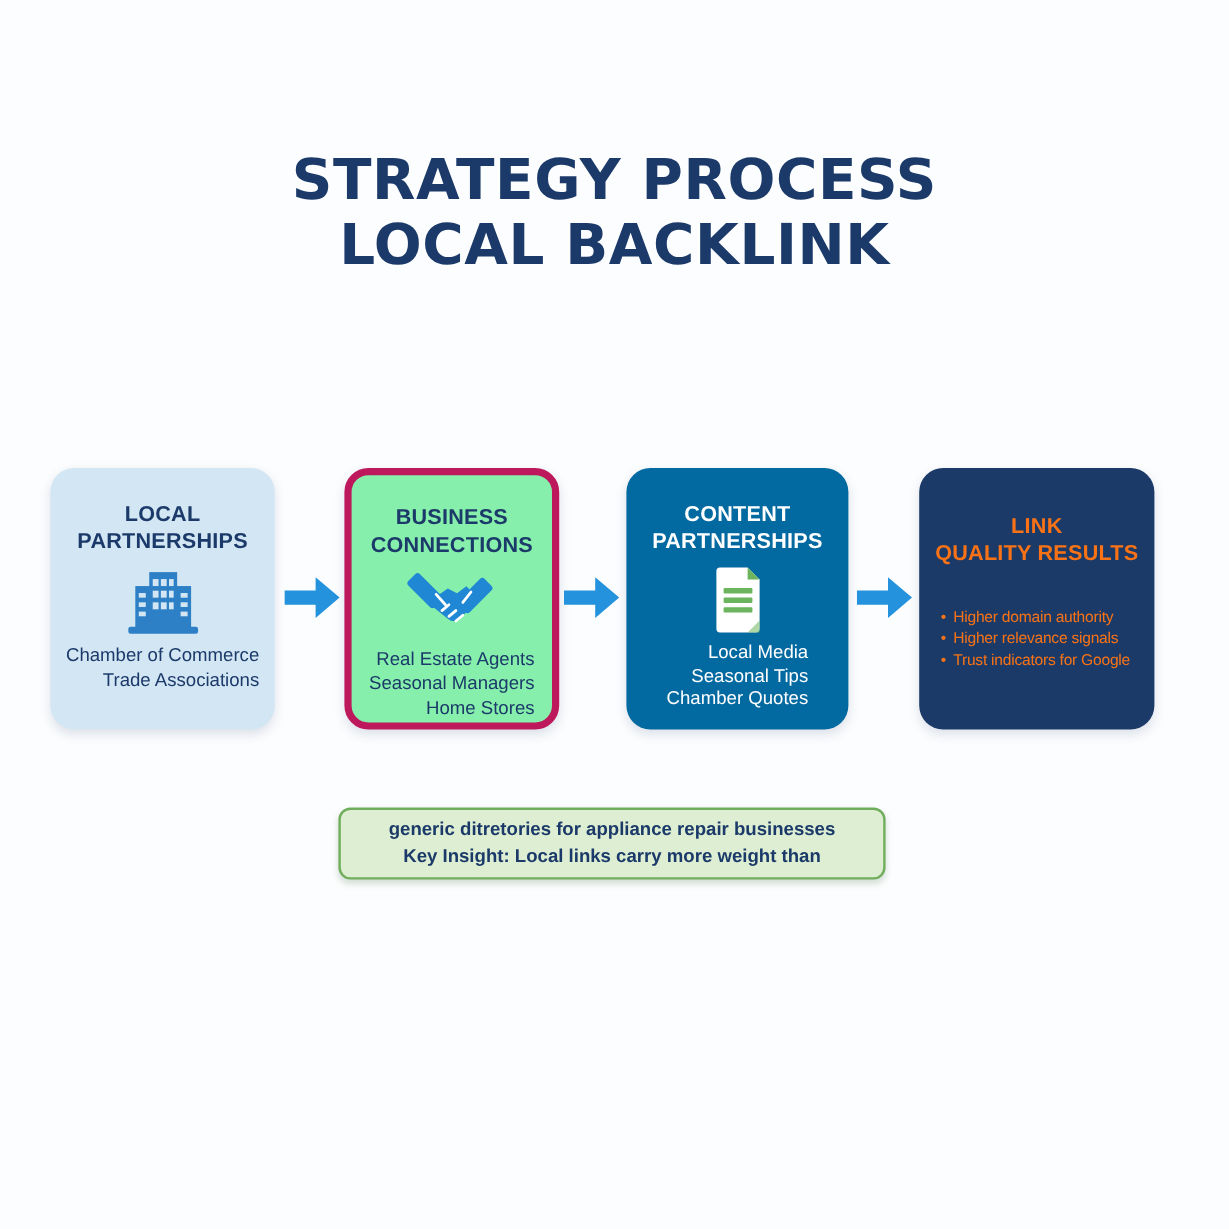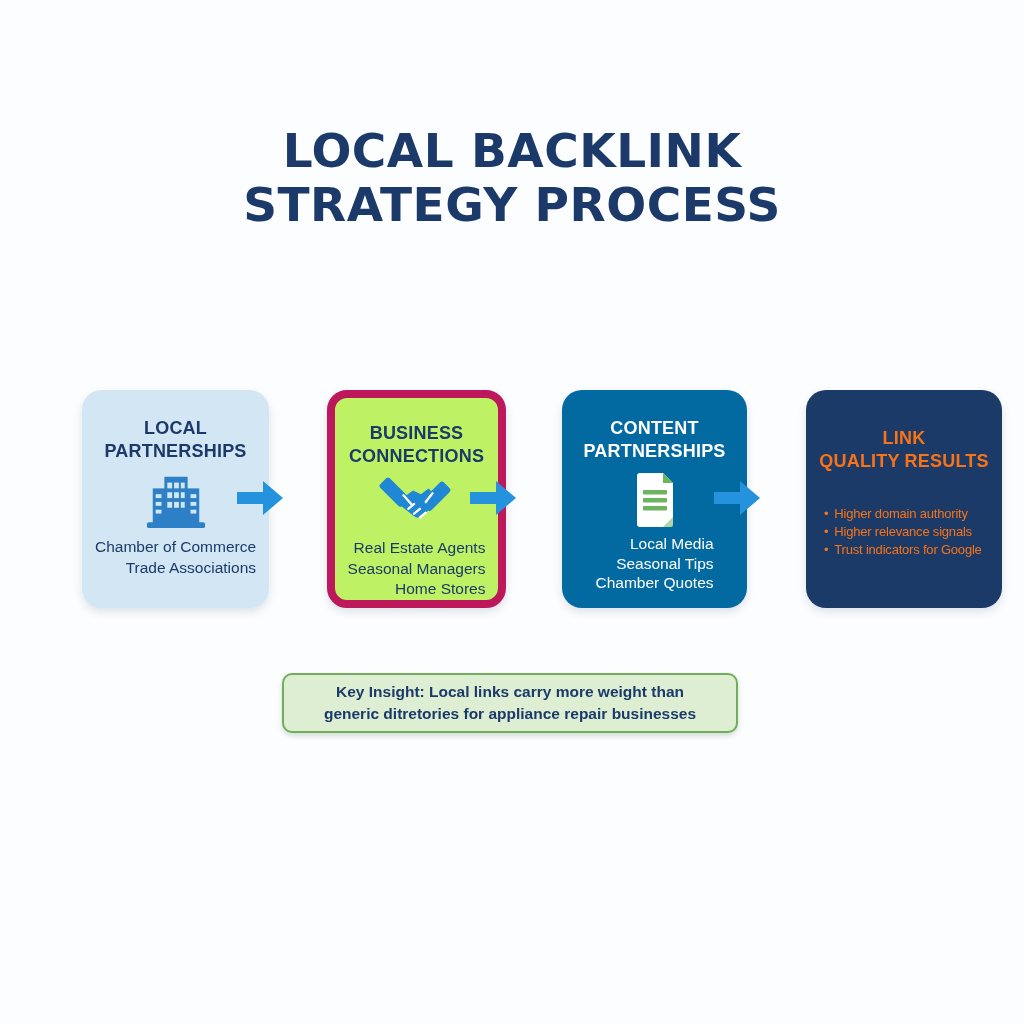--- a/index.html
+++ b/index.html
@@ -17,24 +17,23 @@
     font-weight:bold; font-size:47px; line-height:1.14;
     color:#1b3a69; letter-spacing:0.5px;
   }
 
   
   .box {
     position:absolute; top:390px; height:218px;
     border-radius:20px; box-sizing:border-box;
     display:flex; flex-direction:column; align-items:center;
     box-shadow:0 4px 9px rgba(35,65,110,0.14);
-    margin-left:40px;
   }
   .box1 { left:42px;  width:187px; background:#d3e6f4; color:#1b3a69; padding-top:27px; }
-  .box2 { left:287px; width:179px; background:#bef264; border:8px solid #be185d; color:#1b3a69; padding-top:24px; }
+  .box2 { left:287px; width:179px; background:#86efac; border:6px solid #be185d; color:#1b3a69; padding-top:24px; }
   .box3 { left:522px; width:185px; background:#0369a1; color:#ffffff; padding-top:27px; }
   .box4 { left:766px; width:196px; background:#1b3a68; color:#f97316; padding-top:37px; }
 
   .box-heading {
     font-weight:bold; font-size:18px; line-height:1.3;
     text-align:center; white-space:nowrap; letter-spacing:0.2px;
   }
   .icon-wrap {
     height:64px; margin-top:4px;
     display:flex; align-items:center; justify-content:center;
@@ -64,22 +63,22 @@
     text-align:center; white-space:nowrap;
     box-shadow:0 3px 5px rgba(70,110,70,0.22);
   }
 </style>
 </head>
 <body>
 
 <div class="canvas">
 
   <div class="title">
+    <div>STRATEGY PROCESS</div>
     <div>LOCAL BACKLINK</div>
-    <div>STRATEGY PROCESS</div>
   </div>
 
   <div class="box box1">
     <div class="box-heading">
       <div>LOCAL</div>
       <div>PARTNERSHIPS</div>
     </div>
     <div class="icon-wrap">
       <svg width="72" height="62" viewBox="0 0 72 64">
         <g fill="#2e80c6">
@@ -198,17 +197,17 @@
         <span>Higher relevance signals</span>
       </div>
       <div class="bullet-row">
         <span>•</span>
         <span>Trust indicators for Google</span>
       </div>
     </div>
   </div>
 
   <div class="insight">
+    <div>generic ditretories for appliance repair businesses</div>
     <div>Key Insight: Local links carry more weight than</div>
-    <div>generic ditretories for appliance repair businesses</div>
   </div>
 
 </div>
 
 </body></html>

